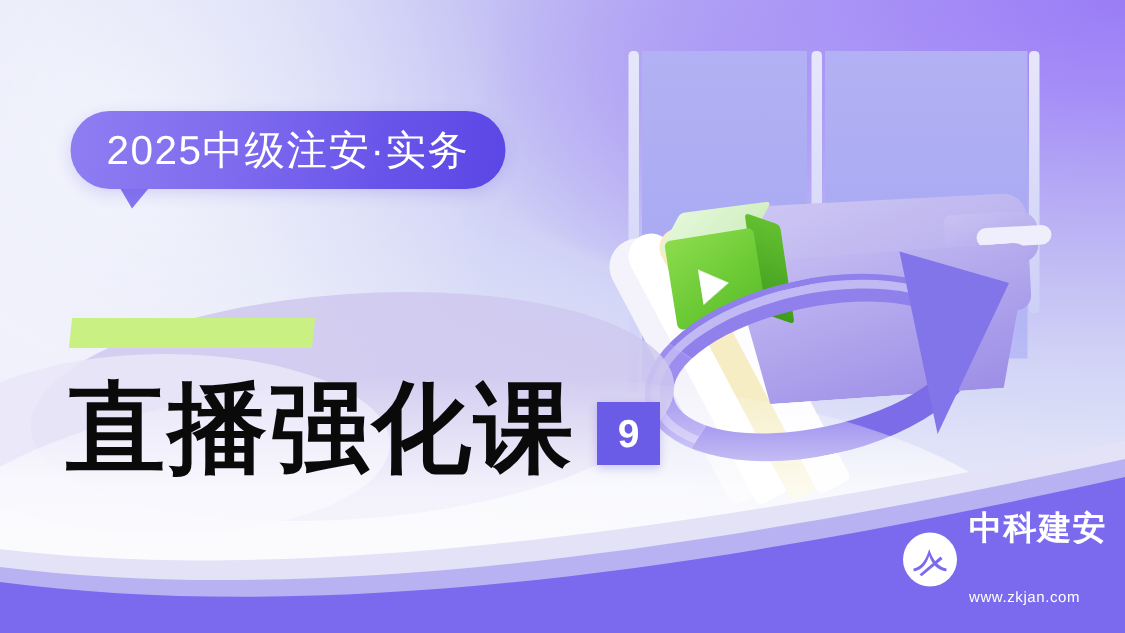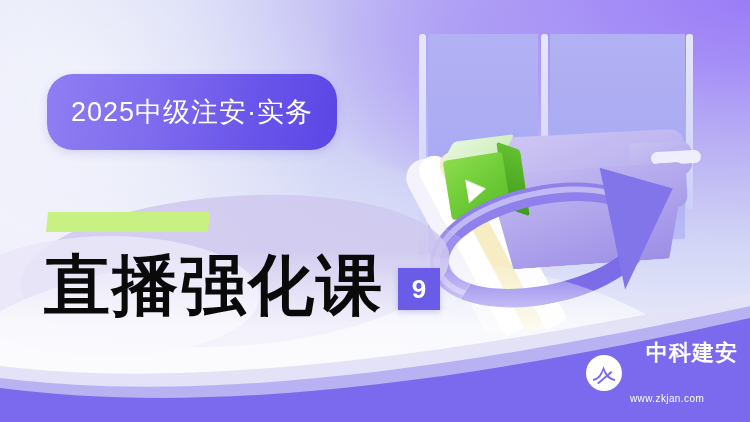--- a/index.html
+++ b/index.html
@@ -171,21 +171,21 @@
   
   .wave{
     position:absolute;left:0;bottom:0;width:750px;height:130px;
   }
   .wave svg{display:block;width:750px;height:130px;}
 
   
   .badge{
     position:absolute;left:47px;top:74px;
     height:52px;
-    padding:12px 24px;
+    padding:0 24px;
     display:flex;align-items:center;
     border-radius:26px;
     background:linear-gradient(100deg,#8f7ef2 0%,#7e6bee 38%,#6a55ea 70%,#5b46e6 100%);
     box-shadow:0 3px 10px rgba(90,65,220,.18);
   }
   .badge span{
     color:#ffffff;
     font-size:27px;
     letter-spacing:1px;
     line-height:1;
@@ -247,21 +247,20 @@
     width:36px;height:36px;border-radius:50%;
     background:#ffffff;
     display:flex;align-items:center;justify-content:center;
     flex:0 0 auto;
   }
   .logo-text{display:flex;flex-direction:column;gap:2px;}
   .logo-cn{
     color:#ffffff;font-size:22px;font-weight:bold;line-height:1;
     letter-spacing:1px;
     font-family:"DejaVu Sans","Liberation Sans",sans-serif;
-    margin-left:16px;
   }
   .logo-url{
     color:#ffffff;font-size:10px;line-height:1;letter-spacing:.4px;
     font-family:"Liberation Sans","DejaVu Sans",sans-serif;
     margin-top:28px;
   }
 </style>
 </head>
 <body>
 

